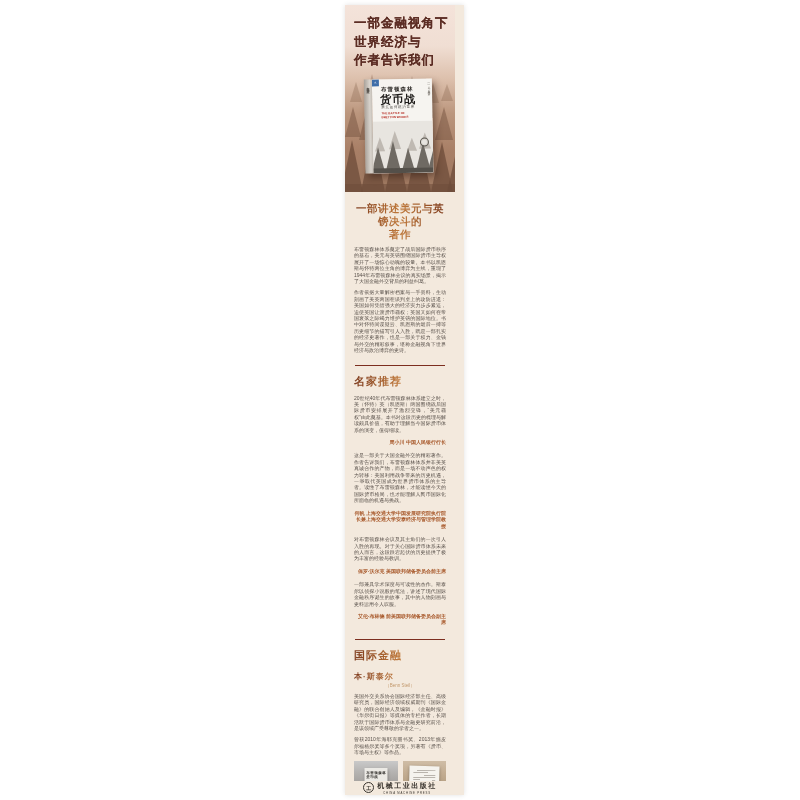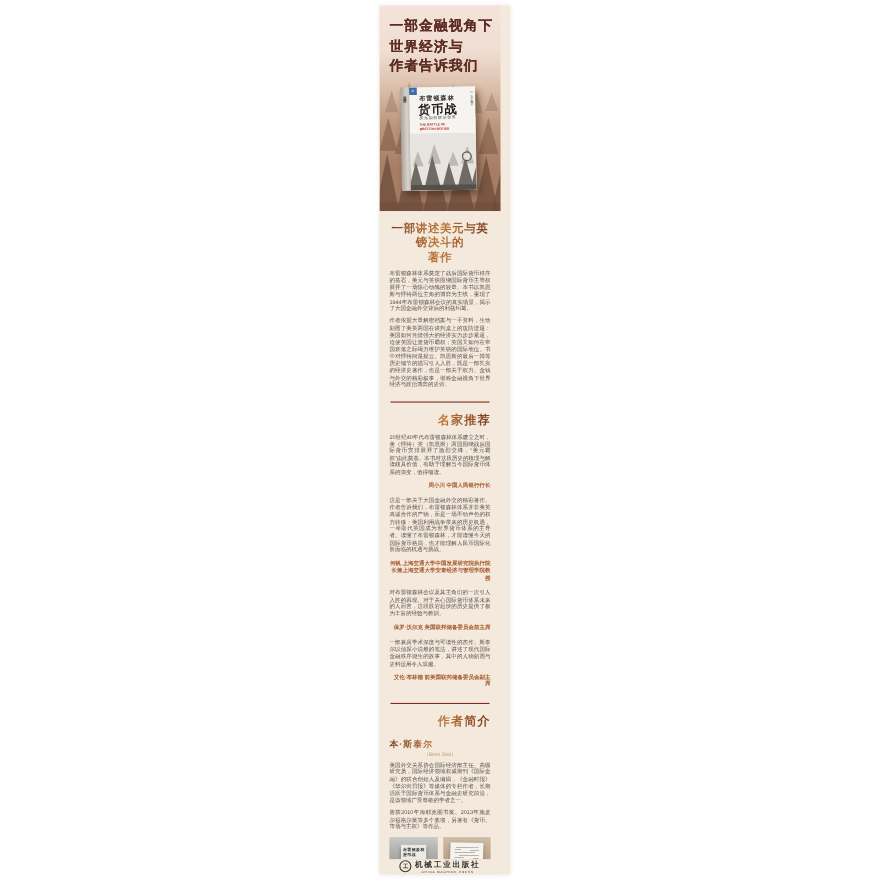--- a/index.html
+++ b/index.html
@@ -50,21 +50,21 @@
   
   .content { position:relative; width:110px; height:603px; background:#f3e9dd;
              padding:0 9px; display:flex; flex-direction:column; }
   .grad-text { background:linear-gradient(90deg,#7d3a1c 0%,#c07a3c 50%,#7d3a1c 100%);
                -webkit-background-clip:text; background-clip:text; color:transparent; }
   .intro-title { margin:10px 0 5px; text-align:center; font-weight:bold;
                  font-size:10.5px; line-height:13px; letter-spacing:.5px; }
   .body-text { font-size:5px; line-height:6.4px; color:#59514b; text-align:justify;
                margin-bottom:5px; }
   .divider { border:none; border-top:1.5px solid #7c2e1f; margin:6px 1px 0; }
-  .section-heading { margin:8px 0 6px; text-align:right; font-weight:bold;
+  .section-heading { margin:8px 0 6px; text-align:left; font-weight:bold;
                      font-size:11px; letter-spacing:1px; }
   .attribution { text-align:right; font-size:5px; line-height:6.5px; font-weight:bold;
                  color:#a8592b; margin:1px 0 7px; }
   .author-name { margin:2px 0 1px; text-align:left; font-weight:bold; font-size:8px;
                  letter-spacing:1px; }
   .author-name-en { text-align:center; font-size:4.5px; color:#c39a6e; margin-bottom:5px; }
 
   
   .photos { margin-top:auto; display:flex; gap:5px; height:52px; }
   .photo { flex:1; position:relative; overflow:hidden; }
@@ -188,21 +188,21 @@
       <p class="body-text">这是一部关于大国金融外交的精彩著作。作者告诉我们，布雷顿森林体系并非美英真诚合作的产物，而是一场不动声色的权力转移：美国利用战争带来的历史机遇，一举取代英国成为世界货币体系的主导者。读懂了布雷顿森林，才能读懂今天的国际货币格局，也才能理解人民币国际化所面临的机遇与挑战。</p>
       <div class="attribution">何帆 上海交通大学中国发展研究院执行院长兼上海交通大学安泰经济与管理学院教授</div>
 
       <p class="body-text">对布雷顿森林会议及其主角们的一次引人入胜的再现。对于关心国际货币体系未来的人而言，这段跌宕起伏的历史提供了极为丰富的经验与教训。</p>
       <div class="attribution">保罗·沃尔克 美国联邦储备委员会前主席</div>
 
       <p class="body-text">一部兼具学术深度与可读性的杰作。斯泰尔以侦探小说般的笔法，讲述了现代国际金融秩序诞生的故事，其中的人物刻画与史料运用令人叹服。</p>
       <div class="attribution">艾伦·布林德 前美国联邦储备委员会副主席</div>
 
       <hr class="divider">
-      <div class="section-heading grad-text">作者简介</div>
+      <div class="section-heading grad-text">国际金融</div>
 
       <div class="author-name grad-text">本·斯泰尔</div>
       <div class="author-name-en">（Benn Steil）</div>
 
       <p class="body-text">美国外交关系协会国际经济部主任、高级研究员，国际经济领域权威期刊《国际金融》的联合创始人及编辑，《金融时报》《华尔街日报》等媒体的专栏作者，长期活跃于国际货币体系与金融史研究前沿，是该领域广受尊敬的学者之一。</p>
       <p class="body-text">曾获2010年海耶克图书奖、2013年施皮尔福格尔奖等多个奖项，另著有《货币、市场与主权》等作品。</p>
 
       <div class="photos">
         <div class="photo photo-left">
           <div class="mini-book">

